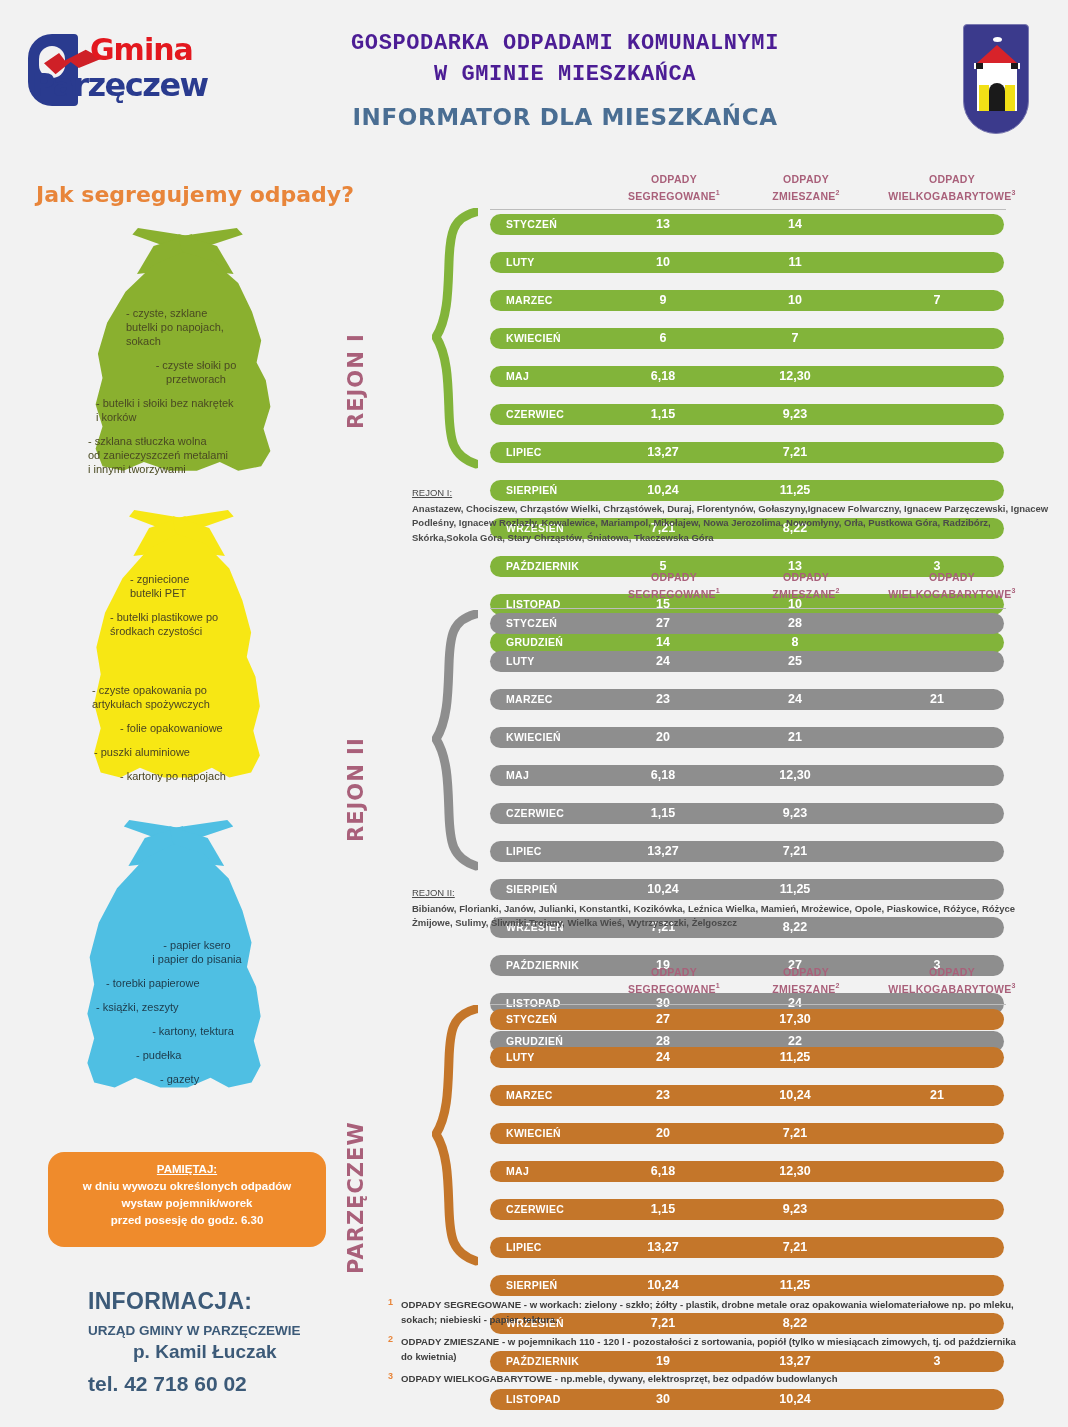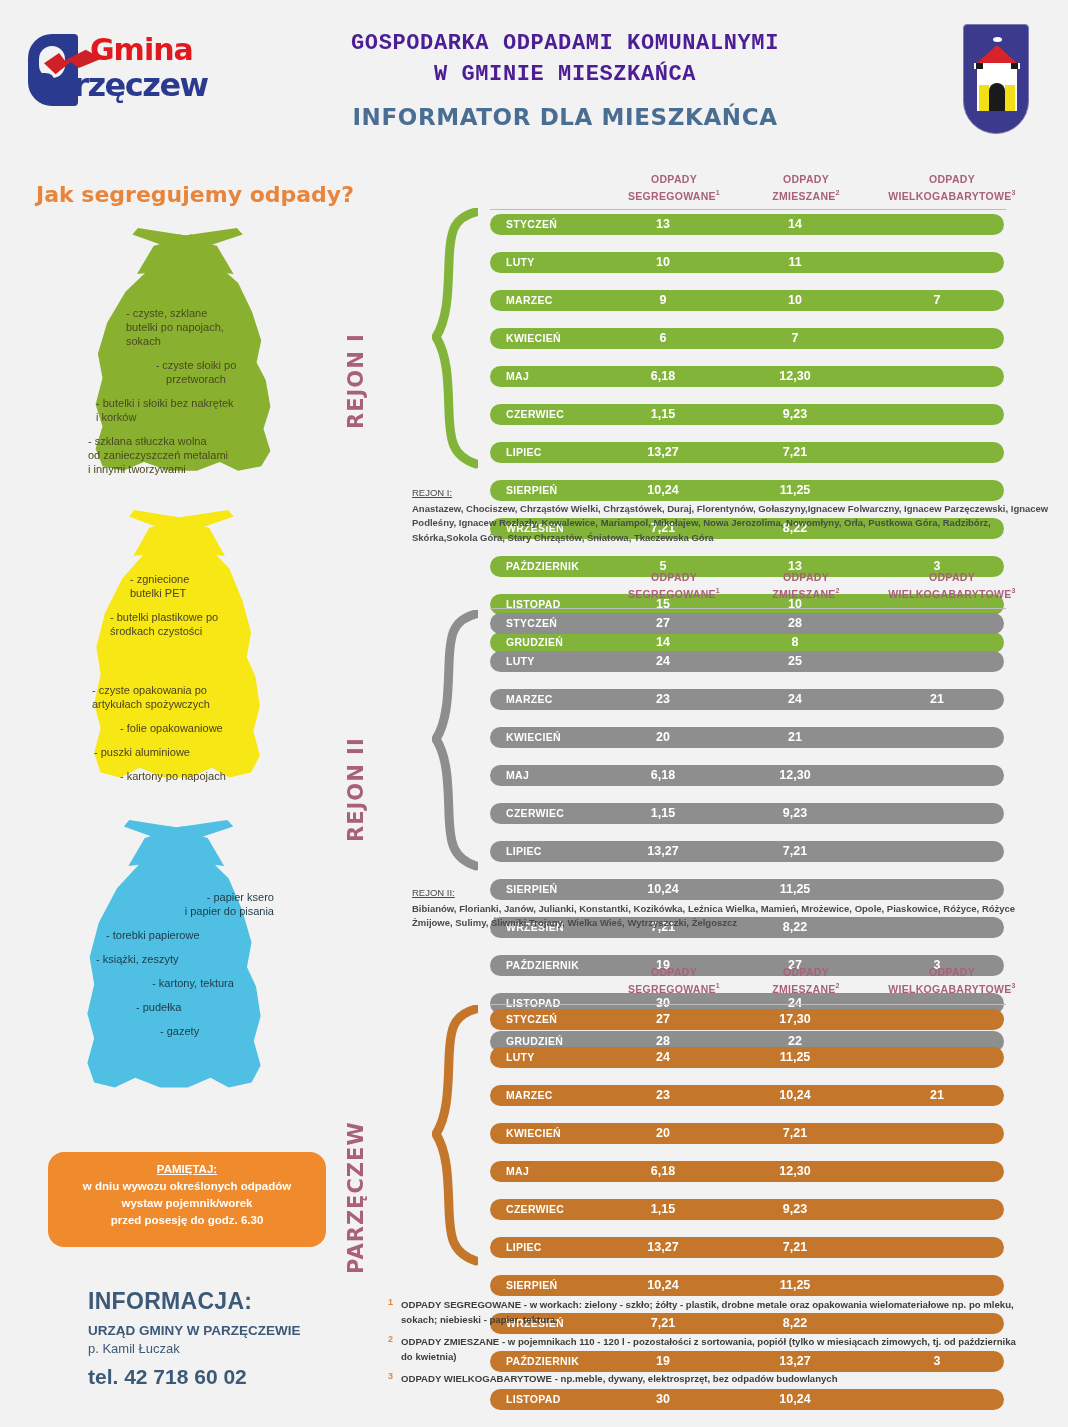--- a/index.html
+++ b/index.html
@@ -129,21 +129,21 @@
     position:absolute; left:48px; top:1152px; width:278px; height:95px;
     background:#ef8b2c; border-radius:16px;
     color:#ffffff; text-align:center;
     padding-top:9px; font-size:11.5px; font-weight:bold; line-height:17px;
   }
   #remember-box .rb-title { text-decoration:underline; }
 
   #info-block { position:absolute; left:88px; top:1288px; width:290px; color:#3c5a78; }
   #info-block .i-title { font-size:23px; font-weight:bold; letter-spacing:0.3px; }
   #info-block .i-l1 { font-size:13.5px; font-weight:bold; margin-top:8px; }
-  #info-block .i-l2 { font-size:13px; font-weight:normal; margin-top:3px; }
+  #info-block .i-l2 { font-size:19px; font-weight:bold; margin-top:3px;margin-left:45px; }
   #info-block .i-tel { font-size:21px; font-weight:bold; margin-top:9px; }
 
   
   .region-block { position:absolute; }
 
   .reg-label {
     position:absolute;
     color:#a9607a;
     font-size:21px; font-weight:bold;
     letter-spacing:1px;
@@ -274,21 +274,21 @@
   </div>
 </div>
 
 <div class="bag" id="bag-blue">
   <div class="tie-l"></div>
   <div class="tie-r"></div>
   <div class="knot-l"></div>
   <div class="knot-r"></div>
   <div class="sack"></div>
   <div class="lines">
-    <div style="white-space:pre-line;text-align:right;padding-left:46px;">- papier ksero
+    <div style="white-space:pre-line;text-align:center;padding-left:46px;margin-top:48px;">- papier ksero
  i papier do pisania</div>
     <div style="white-space:pre-line;text-align:left;padding-left:32px;">- torebki papierowe</div>
     <div style="white-space:pre-line;text-align:left;padding-left:22px;">- książki, zeszyty</div>
     <div style="white-space:pre-line;text-align:center;padding-left:38px;">- kartony, tektura</div>
     <div style="white-space:pre-line;text-align:left;padding-left:62px;">- pudełka</div>
     <div style="white-space:pre-line;text-align:left;padding-left:86px;">- gazety</div>
   </div>
 </div>
 
 <div id="remember-box">

